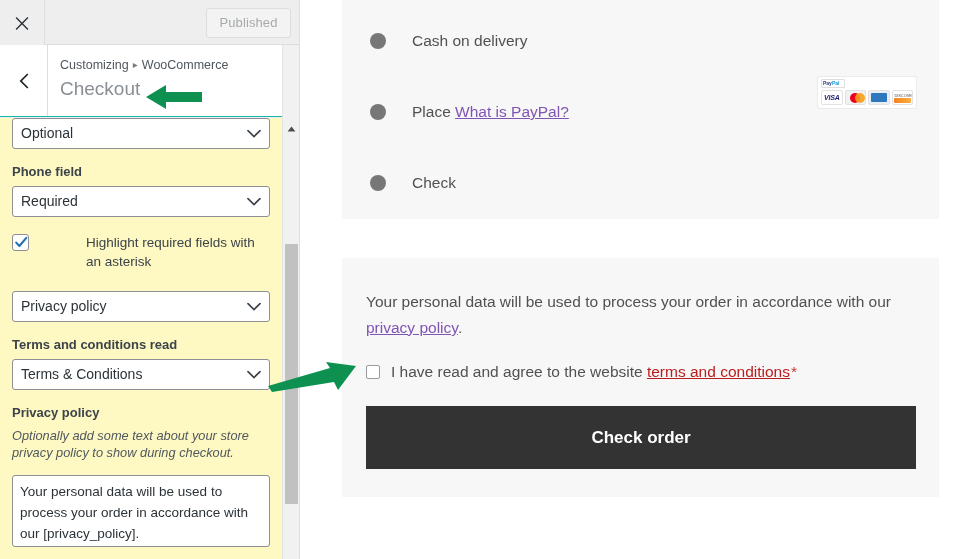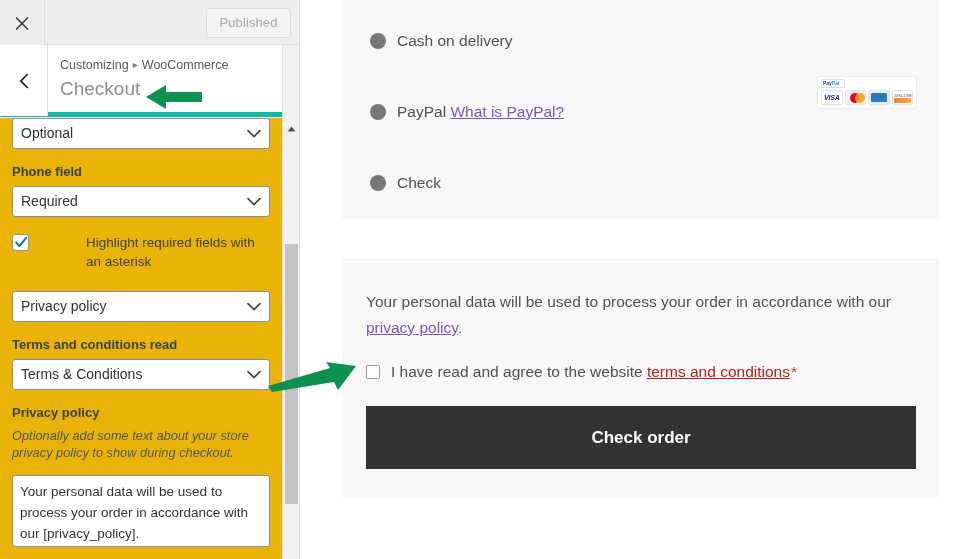--- a/index.html
+++ b/index.html
@@ -65,21 +65,21 @@
     cursor: default;
     letter-spacing: 0.1px;
   }
 
   
   .cust-header {
     position: absolute;
     left: 0; top: 45px;
     width: 300px; height: 72px;
     background: #ffffff;
-    border-bottom: 5px solid #14b8a6;
+    border-bottom: 1px solid #14b8a6;
   }
   .back-btn {
     position: absolute;
     left: 0; top: 0;
     width: 48px; height: 71px;
     border-right: 1px solid #dddddd;
     background: #ffffff;
     display: flex; align-items: center; justify-content: center;
     cursor: pointer;
   }
@@ -110,21 +110,21 @@
     font-weight: 400;
     white-space: nowrap;
   }
 
   
   .cust-pane {
     position: absolute;
     left: 0; top: 118px;
     width: 283px;
     height: 441px;
-    background: #eab308;
+    background: #fef9c3;
     overflow: hidden;
     padding: 0 12px;
   }
   .control { margin-bottom: 14px; }
   .control-label {
     display: block;
     font-size: 13px;
     font-weight: bold;
     color: #3c434a;
     margin-bottom: 6px;
@@ -260,21 +260,21 @@
     height: 22px;
   }
   .radio {
     flex: 0 0 auto;
     width: 16px; height: 16px;
     border-radius: 50%;
     background: #777777;
     cursor: pointer;
   }
   .pay-label {
-    margin-left: 11px;
+    margin-left: 26px;
     font-size: 15.5px;
     color: #515151;
     line-height: 22px;
     white-space: nowrap;
   }
   .pay-label a {
     color: #7f54b3;
     text-decoration: underline;
   }
 
@@ -501,21 +501,21 @@
 
     <div id="payment-card" class="pv-card">
 
       <div class="pay-method" style="top:48px">
         <span class="radio"></span>
         <span class="pay-label">Cash on delivery</span>
       </div>
 
       <div class="pay-method" style="top:119px">
         <span class="radio"></span>
-        <span class="pay-label"><span>PayPal</span>
+        <span class="pay-label"><span>Place</span>
           <a href="#">What is PayPal?</a></span>
       </div>
 
       <div class="paypal-cards">
         <div class="pp-top">
           <span class="pp-p">Pay</span>
             <span class="pp-a">Pal</span>
         </div>
         <div class="pp-row">
           <span class="card-chip c-visa">

